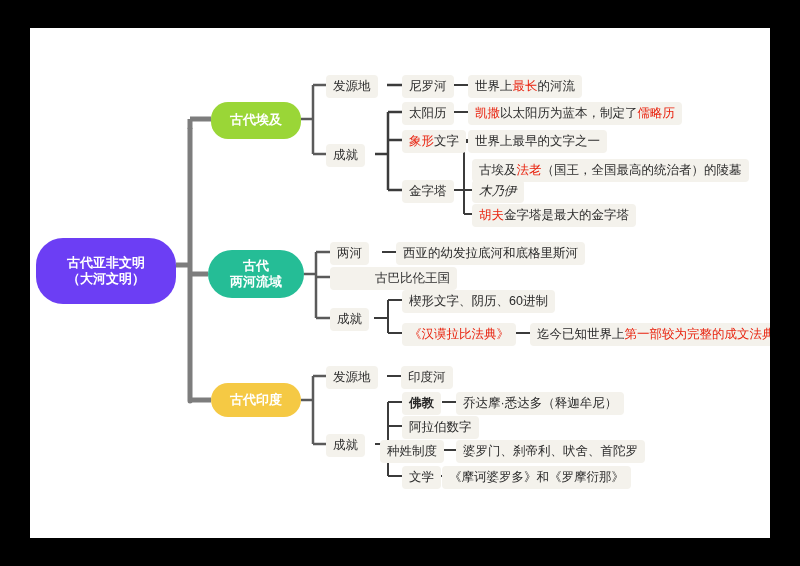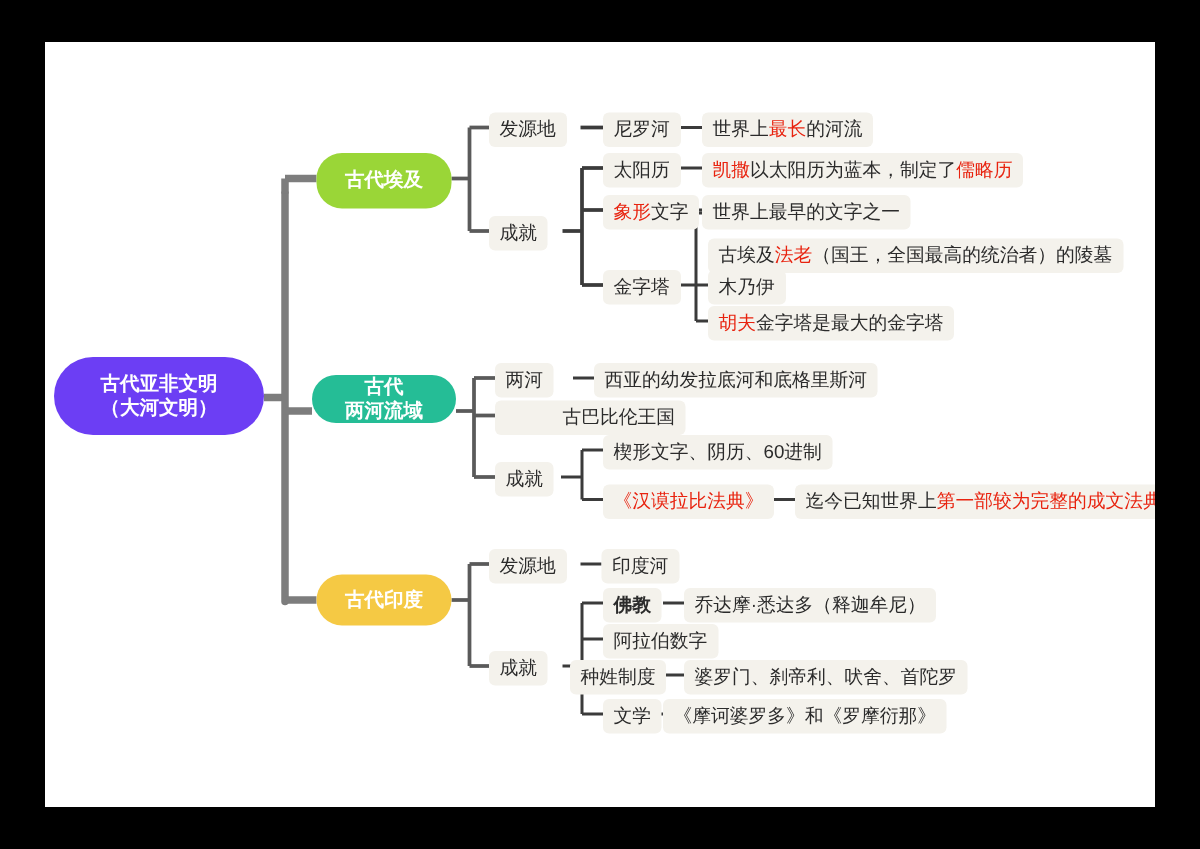--- a/index.html
+++ b/index.html
@@ -10,25 +10,25 @@
   #canvas{
     position:absolute;left:30px;top:28px;width:740px;height:510px;
     background:#ffffff;overflow:hidden;
   }
   .node{
     position:absolute;display:flex;align-items:center;justify-content:center;
     text-align:center;box-sizing:border-box;color:#fff;font-weight:bold;
     border-radius:22px;line-height:1.25;
   }
   #root{
-    left:6px;top:210px;width:140px;height:52px;background:#6c3ef4;
+    left:6px;top:210px;width:140px;height:66px;background:#6c3ef4;
     font-size:13px;border-radius:27px;
   }
   #br-egypt{left:181px;top:74px;width:90px;height:37px;background:#9ad637;font-size:13px;border-radius:17px;}
-  #br-meso{left:178px;top:222px;width:96px;height:32px;background:#25bd96;font-size:13px;border-radius:24px;}
+  #br-meso{left:178px;top:222px;width:96px;height:48px;background:#25bd96;font-size:13px;border-radius:24px;}
   #br-india{left:181px;top:355px;width:90px;height:34px;background:#f5c944;font-size:13px;border-radius:17px;}
 
   .lbl{
     position:absolute;background:#f4f2ec;color:#2b2b2b;
     font-size:12.5px;line-height:1.35;white-space:nowrap;
     padding:3px 7px;border-radius:4px;box-sizing:border-box;
   }
   .red{color:#e8230f;}
   .redall{color:#e8230f;}
   svg.links{position:absolute;left:0;top:0;width:740px;height:510px;overflow:visible;}
@@ -125,21 +125,21 @@
   <div class="lbl" style="left:372px;top:102px;"><span class="red">象形</span><span>文字</span></div>
   <div class="lbl" style="left:372px;top:152px;">金字塔</div>
 
   <div class="lbl" style="left:438px;top:47px;"><span>世界上</span><span class="red">最长</span><span>的河流</span></div>
 
   <div class="lbl" style="left:438px;top:102px;">世界上最早的文字之一</div>
 
   <div class="lbl" style="left:438px;top:74px;"><span class="red">凯撒</span><span>以太阳历为蓝本，制定了</span><span class="red">儒略历</span></div>
 
   <div class="lbl" style="left:442px;top:131px;"><span>古埃及</span><span class="red">法老</span><span>（国王，全国最高的统治者）的陵墓</span></div>
-  <div class="lbl" style="left:442px;top:152px;">木乃伊</div>
+  <div class="lbl" style="left:442px;top:152px;font-style:italic;">木乃伊</div>
   <div class="lbl" style="left:442px;top:176px;"><span class="red">胡夫</span><span>金字塔是最大的金字塔</span></div>
 
   <div class="lbl" style="left:300px;top:214px;">两河</div>
   <div class="lbl" style="left:300px;top:239px;padding-left:45px;">古巴比伦王国</div>
   <div class="lbl" style="left:300px;top:280px;">成就</div>
 
   <div class="lbl" style="left:366px;top:214px;">西亚的幼发拉底河和底格里斯河</div>
   <div class="lbl" style="left:372px;top:262px;">楔形文字、阴历、60进制</div>
   <div class="lbl" style="left:372px;top:295px;"><span class="redall">《汉谟拉比法典》</span></div>
   <div class="lbl" style="left:500px;top:295px;"><span>迄今已知世界上</span><span class="red">第一部较为完整的成文法典</span></div>

